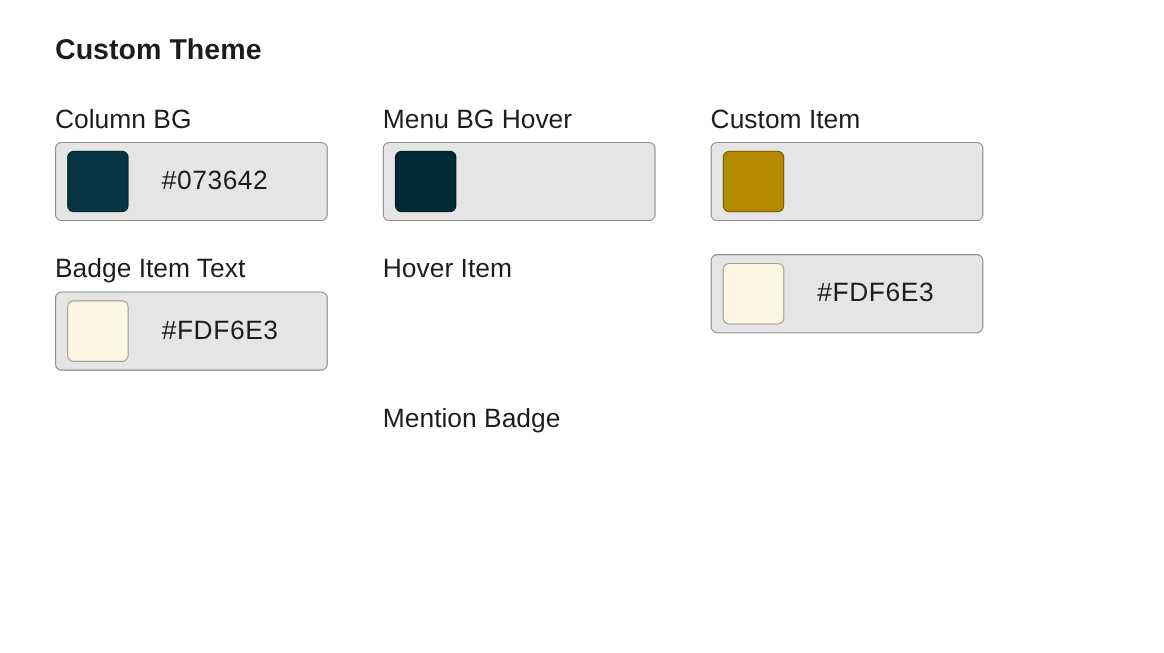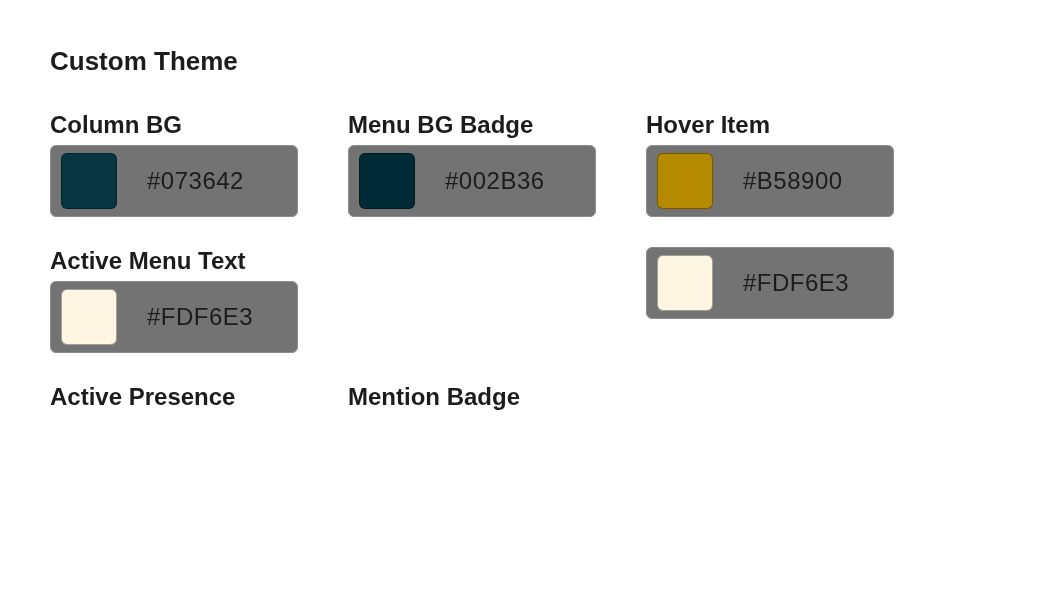--- a/index.html
+++ b/index.html
@@ -8,52 +8,52 @@
   body {
     margin: 0;
     padding: 0;
     font-family: -apple-system, BlinkMacSystemFont, "Segoe UI", Helvetica, Arial, sans-serif;
     background: #ffffff;
     color: #1d1c1d;
     width: 1058px;
     height: 594px;
   }
   .container {
-    padding: 46px 50px;
+    padding: 30px 50px;
   }
   .section-title {
     font-size: 26px;
     font-weight: 800;
     margin: 0 0 34px 0;
     color: #1d1c1d;
   }
   .grid {
     display: grid;
     grid-template-columns: repeat(3, 280px);
     column-gap: 18px;
     row-gap: 30px;
   }
   .field {
     display: flex;
     flex-direction: column;
   }
   .field-label {
     font-size: 24px;
-    font-weight: 700;
+    font-weight: 400;
     color: #1d1c1d;
     margin-bottom: 6px;
   }
   .swatch-input {
     display: flex;
     align-items: center;
     border: 1px solid #8d8d8d;
     border-radius: 6px;
     padding: 7px 10px;
     gap: 30px;
-    background: #737373;
+    background: #e5e5e5;
     cursor: pointer;
     width: 248px;
   }
   .swatch {
     width: 56px;
     height: 56px;
     border-radius: 6px;
     border: 1px solid rgba(0,0,0,0.35);
     flex-shrink: 0;
   }
@@ -74,55 +74,53 @@
 
     <div class="field">
       <div class="field-label">Column BG</div>
       <div class="swatch-input">
         <div class="swatch" style="background:#073642;"></div>
         <div class="swatch-value">#073642</div>
       </div>
     </div>
 
     <div class="field">
-      <div class="field-label">Menu BG Badge</div>
+      <div class="field-label">Menu BG Hover</div>
       <div class="swatch-input">
         <div class="swatch" style="background:#002B36;"></div>
-        <div class="swatch-value">#002B36</div>
+      </div>
+    </div>
+
+    <div class="field">
+      <div class="field-label">Custom Item</div>
+      <div class="swatch-input">
+        <div class="swatch" style="background:#B58900;"></div>
+      </div>
+    </div>
+
+    <div class="field">
+      <div class="field-label">Badge Item Text</div>
+      <div class="swatch-input">
+        <div class="swatch" style="background:#FDF6E3;"></div>
+        <div class="swatch-value">#FDF6E3</div>
       </div>
     </div>
 
     <div class="field">
       <div class="field-label">Hover Item</div>
-      <div class="swatch-input">
-        <div class="swatch" style="background:#B58900;"></div>
-        <div class="swatch-value">#B58900</div>
-      </div>
     </div>
 
     <div class="field">
-      <div class="field-label">Active Menu Text</div>
       <div class="swatch-input">
         <div class="swatch" style="background:#FDF6E3;"></div>
         <div class="swatch-value">#FDF6E3</div>
       </div>
     </div>
 
     <div class="field">
     </div>
 
     <div class="field">
-      <div class="swatch-input">
-        <div class="swatch" style="background:#FDF6E3;"></div>
-        <div class="swatch-value">#FDF6E3</div>
-      </div>
-    </div>
-
-    <div class="field">
-      <div class="field-label">Active Presence</div>
-    </div>
-
-    <div class="field">
       <div class="field-label">Mention Badge</div>
     </div>
 
   </div>
 </div>
 
 </body></html>

